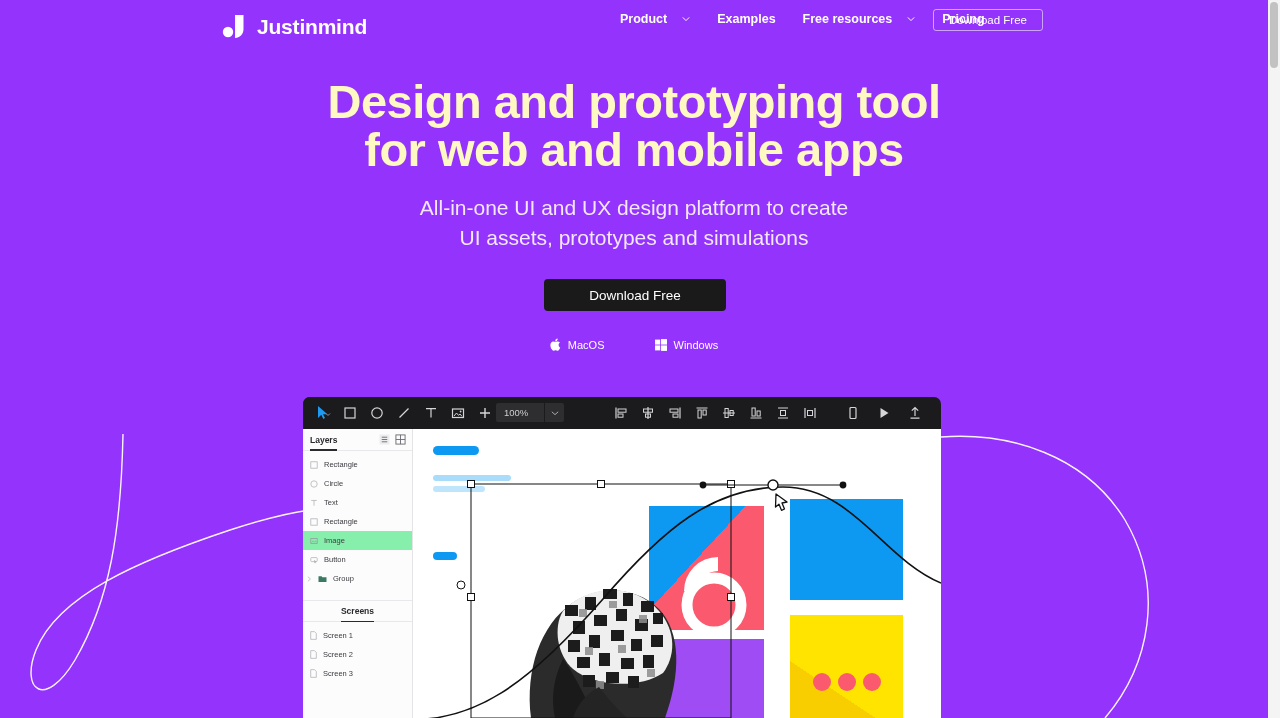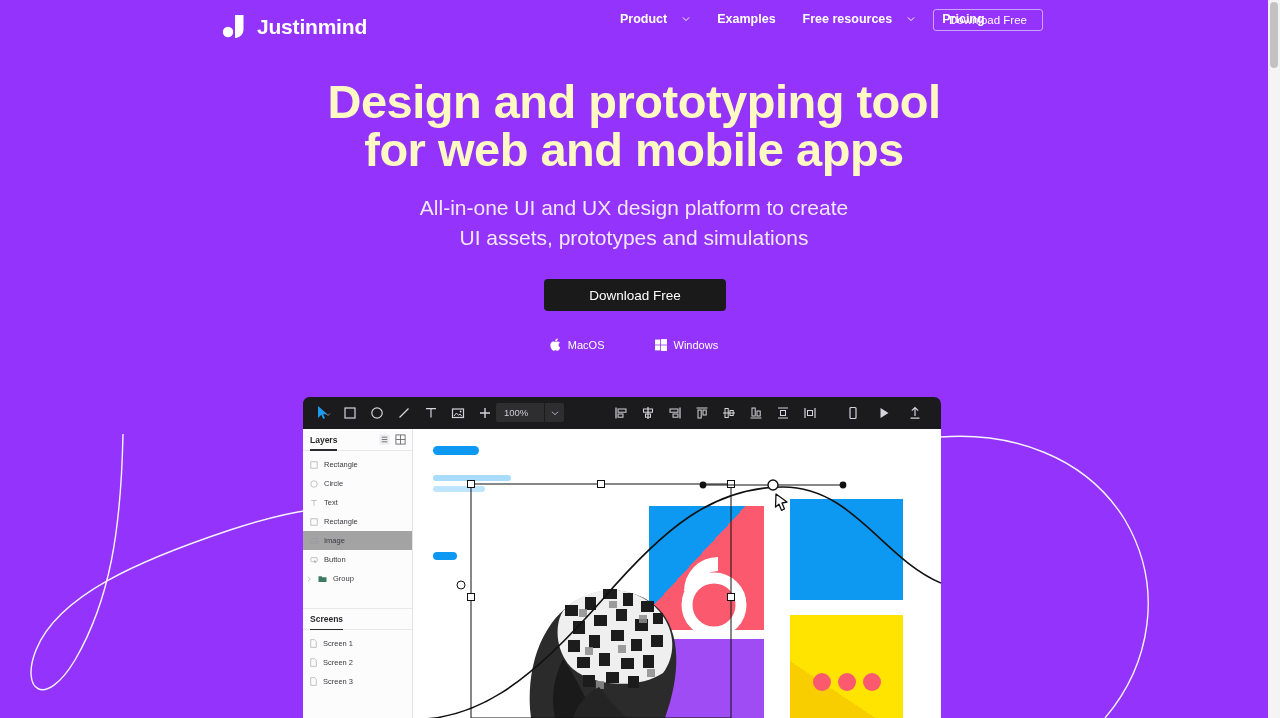--- a/index.html
+++ b/index.html
@@ -102,23 +102,23 @@
     padding: 0 7px; border-bottom: 1px solid #e8e8ea;
   }
   .panel-title { font-size: 8.5px; font-weight: bold; color: #2a2a2e; position: relative; }
   .panel-title::after { content: ""; position: absolute; left: 0; right: 0; bottom: -6px; height: 1.5px; background: #2a2a2e; }
   .panel-head-icons { position: absolute; right: 6px; top: 5px; display: flex; gap: 5px; }
   .layer-list { padding-top: 4px; }
   .layer-item {
     height: 19px; display: flex; align-items: center; gap: 6px;
     padding: 0 7px; font-size: 7.5px; color: #3c3c42; cursor: pointer;
   }
-  .layer-item.sel { background: #a3a3a3; }
+  .layer-item.sel { background: #86efac; }
   .layer-item.indent { padding-left: 3px; }
-  .screens-head { margin-top: 20px; border-top: 1px solid #e8e8ea; }
+  .screens-head { margin-top: 12px; border-top: 1px solid #e8e8ea; justify-content: center; }
 
   .canvas {
     position: absolute; left: 110px; top: 0; width: 528px; height: 289px;
     background: #ffffff; overflow: hidden;
   }
   .watermark {
     position: absolute; right: 12px; bottom: 6px;
     color: rgba(255,255,255,0.72); font-size: 17px; letter-spacing: 0.5px;
     font-family: "DejaVu Sans", sans-serif; pointer-events: none;
   }

